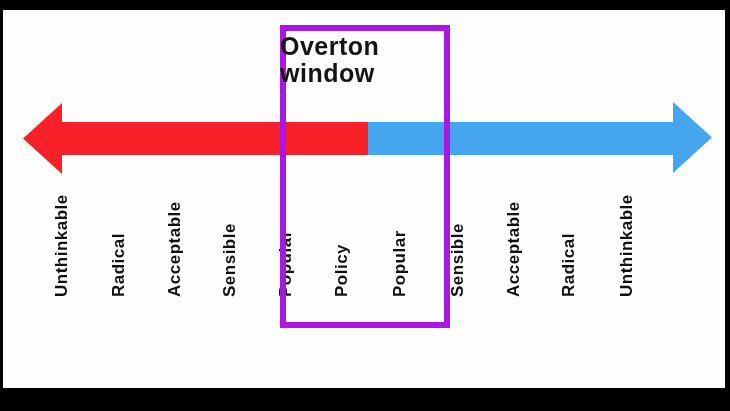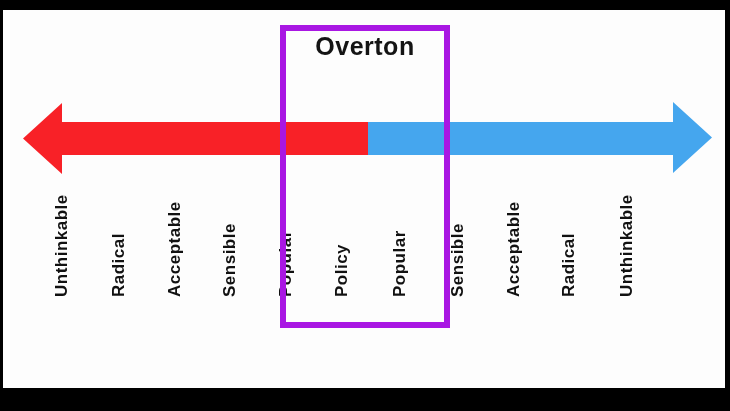--- a/index.html
+++ b/index.html
@@ -43,21 +43,20 @@
     border: 6px solid #a917e3;
     box-sizing: border-box;
     z-index: 3;
     background: transparent;
   }
   #diagram-title {
     position: absolute;
     left: 280px;
     top: 33px;
     width: 170px;
-    text-align: center;
     font-size: 25px;
     line-height: 27px;
     font-weight: bold;
     color: #141414;
     letter-spacing: 0.5px;
     z-index: 4;
   }
   .vlabel {
     position: absolute;
     top: 277px;
@@ -82,20 +81,21 @@
 
   <svg id="arrow-svg" viewBox="0 0 730 411" xmlns="http://www.w3.org/2000/svg" aria-hidden="true">
     <polygon points="23,138.5 62,103 62,122 368,122 368,155 62,155 62,174" style="fill: rgb(248, 33, 39);"></polygon>
     <polygon points="712,137.5 673,102 673,122 368,122 368,155 673,155 673,173" style="fill: rgb(69, 166, 238);"></polygon>
   </svg>
 
   <div id="window-box" style="border-color: rgb(169, 23, 227);"></div>
 
   <div id="diagram-title">
     <div>Overton</div>
+    <div>window</div>
   </div>
 
   <div class="vlabel" style="left:72px">Unthinkable</div>
   <div class="vlabel" style="left:129px">Radical</div>
   <div class="vlabel" style="left:185px">Acceptable</div>
   <div class="vlabel" style="left:240px">Sensible</div>
   <div class="vlabel" style="left:296px">Popular</div>
   <div class="vlabel" style="left:352px">Policy</div>
   <div class="vlabel" style="left:410px">Popular</div>
   <div class="vlabel" style="left:468px">Sensible</div>

